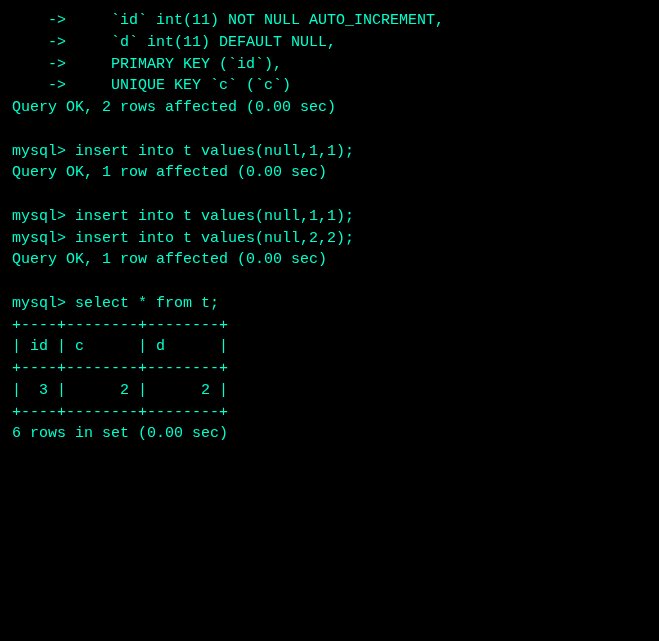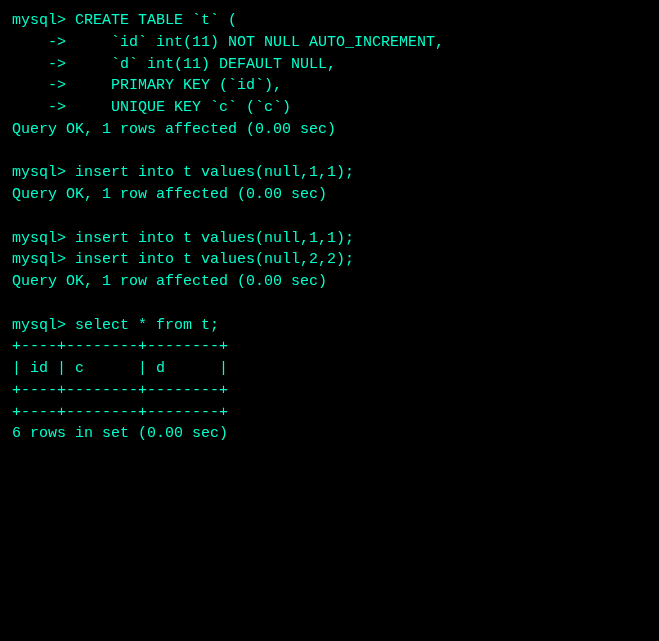--- a/index.html
+++ b/index.html
@@ -32,33 +32,33 @@
 
     .empty-line {
       display: block;
       height: 1.45em;
     }
   </style>
 </head>
 <body>
 
 <div class="terminal">
-    <span class="line">mysql&gt; CREATE TABLE `t` (</span>
     <span class="line">    -&gt;     `id` int(11) NOT NULL AUTO_INCREMENT,</span>
     <span class="line">    -&gt;     `d` int(11) DEFAULT NULL,</span>
     <span class="line">    -&gt;     PRIMARY KEY (`id`),</span>
     <span class="line">    -&gt;     UNIQUE KEY `c` (`c`)</span>
-    <span class="line">Query OK, 1 rows affected (0.00 sec)</span>
+    <span class="line">Query OK, 2 rows affected (0.00 sec)</span>
     <span class="empty-line"></span>
     <span class="line">mysql&gt; insert into t values(null,1,1);</span>
     <span class="line">Query OK, 1 row affected (0.00 sec)</span>
     <span class="empty-line"></span>
     <span class="line">mysql&gt; insert into t values(null,1,1);</span>
     <span class="line">mysql&gt; insert into t values(null,2,2);</span>
     <span class="line">Query OK, 1 row affected (0.00 sec)</span>
     <span class="empty-line"></span>
     <span class="line">mysql&gt; select * from t;</span>
     <span class="line">+----+--------+--------+</span>
     <span class="line">| id | c      | d      |</span>
     <span class="line">+----+--------+--------+</span>
+    <span class="line">|  3 |      2 |      2 |</span>
     <span class="line">+----+--------+--------+</span>
     <span class="line">6 rows in set (0.00 sec)</span>
   </div>
 
 </body></html>

